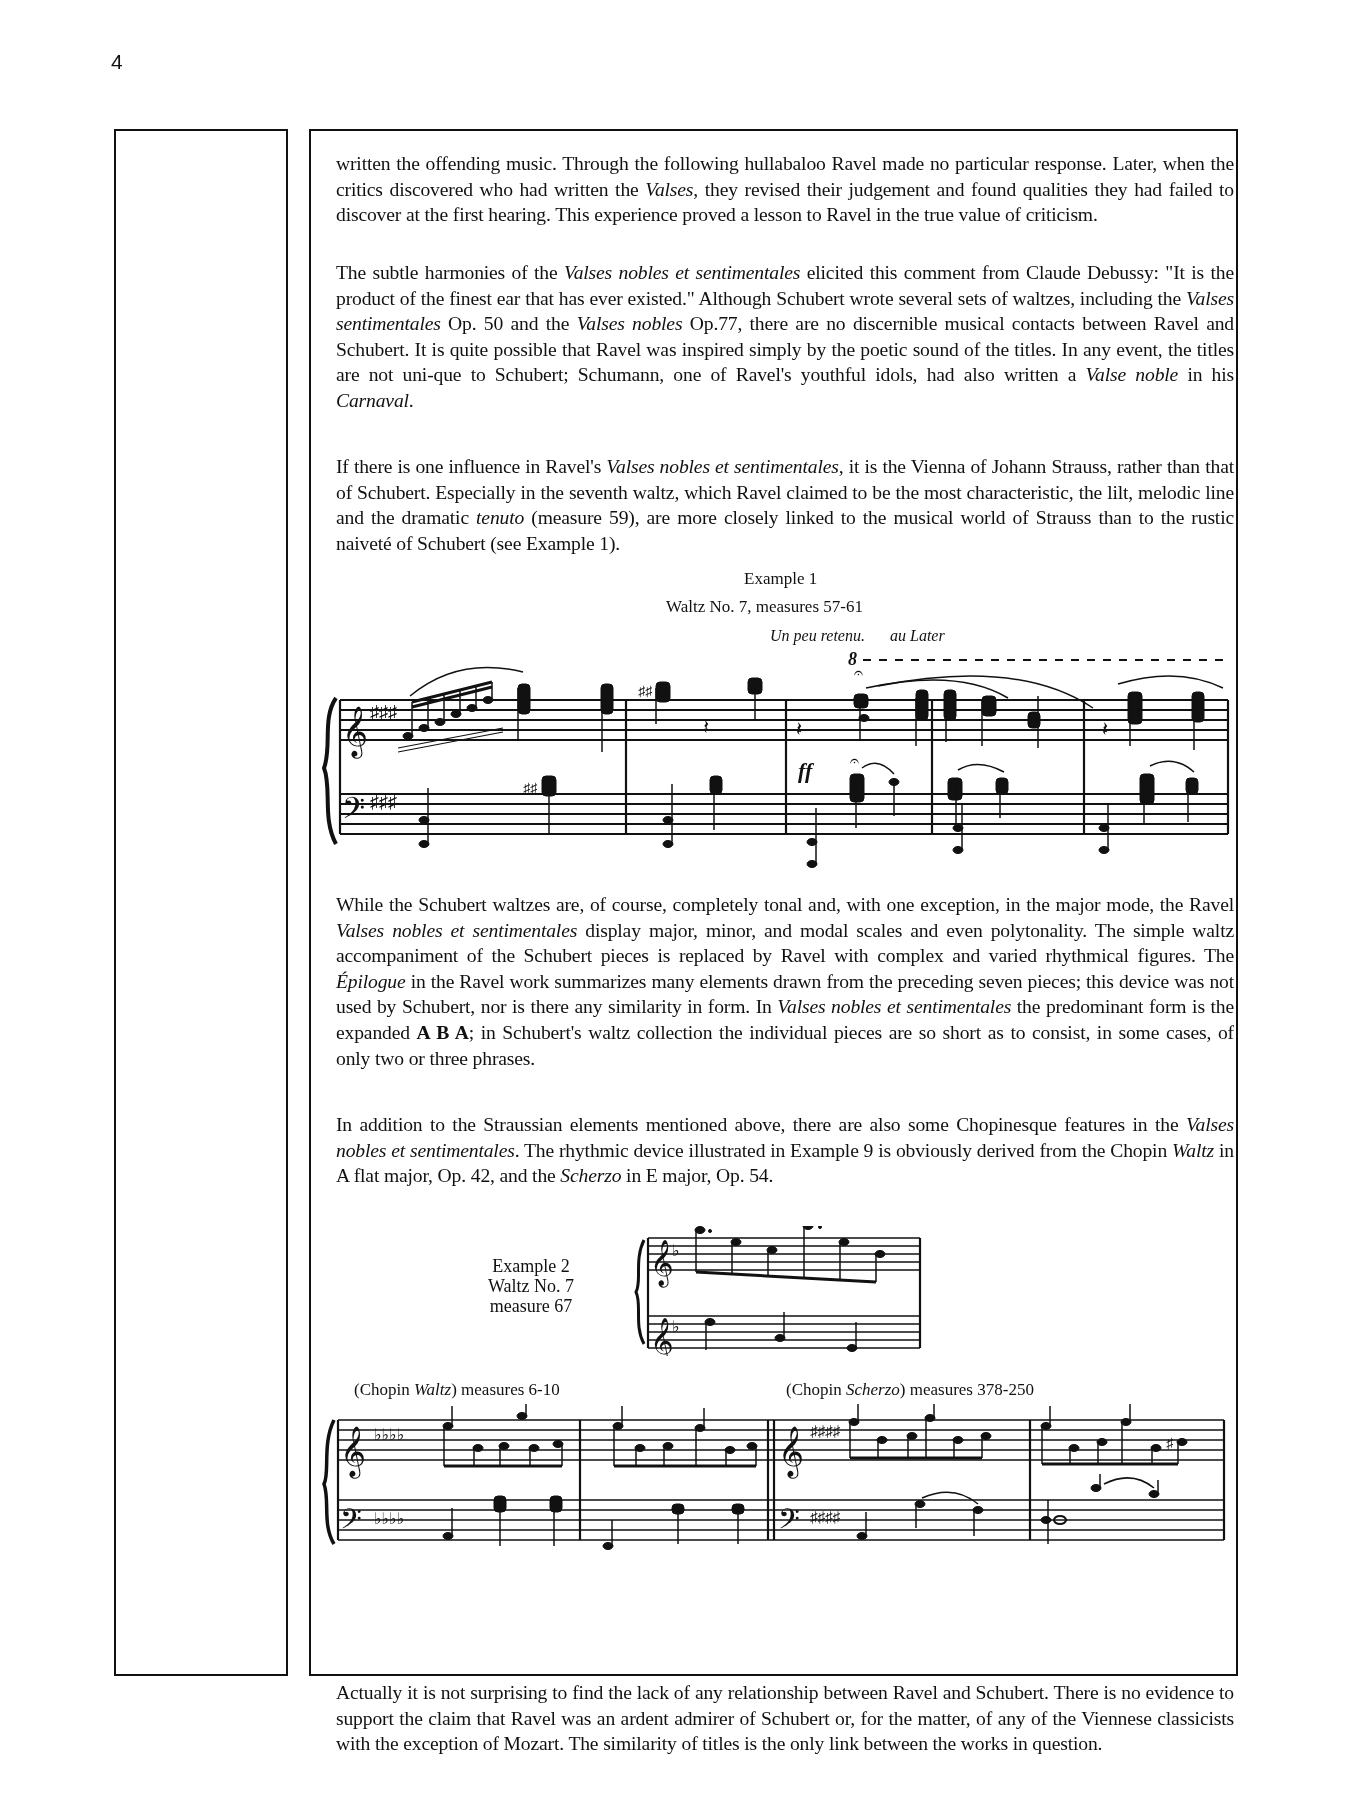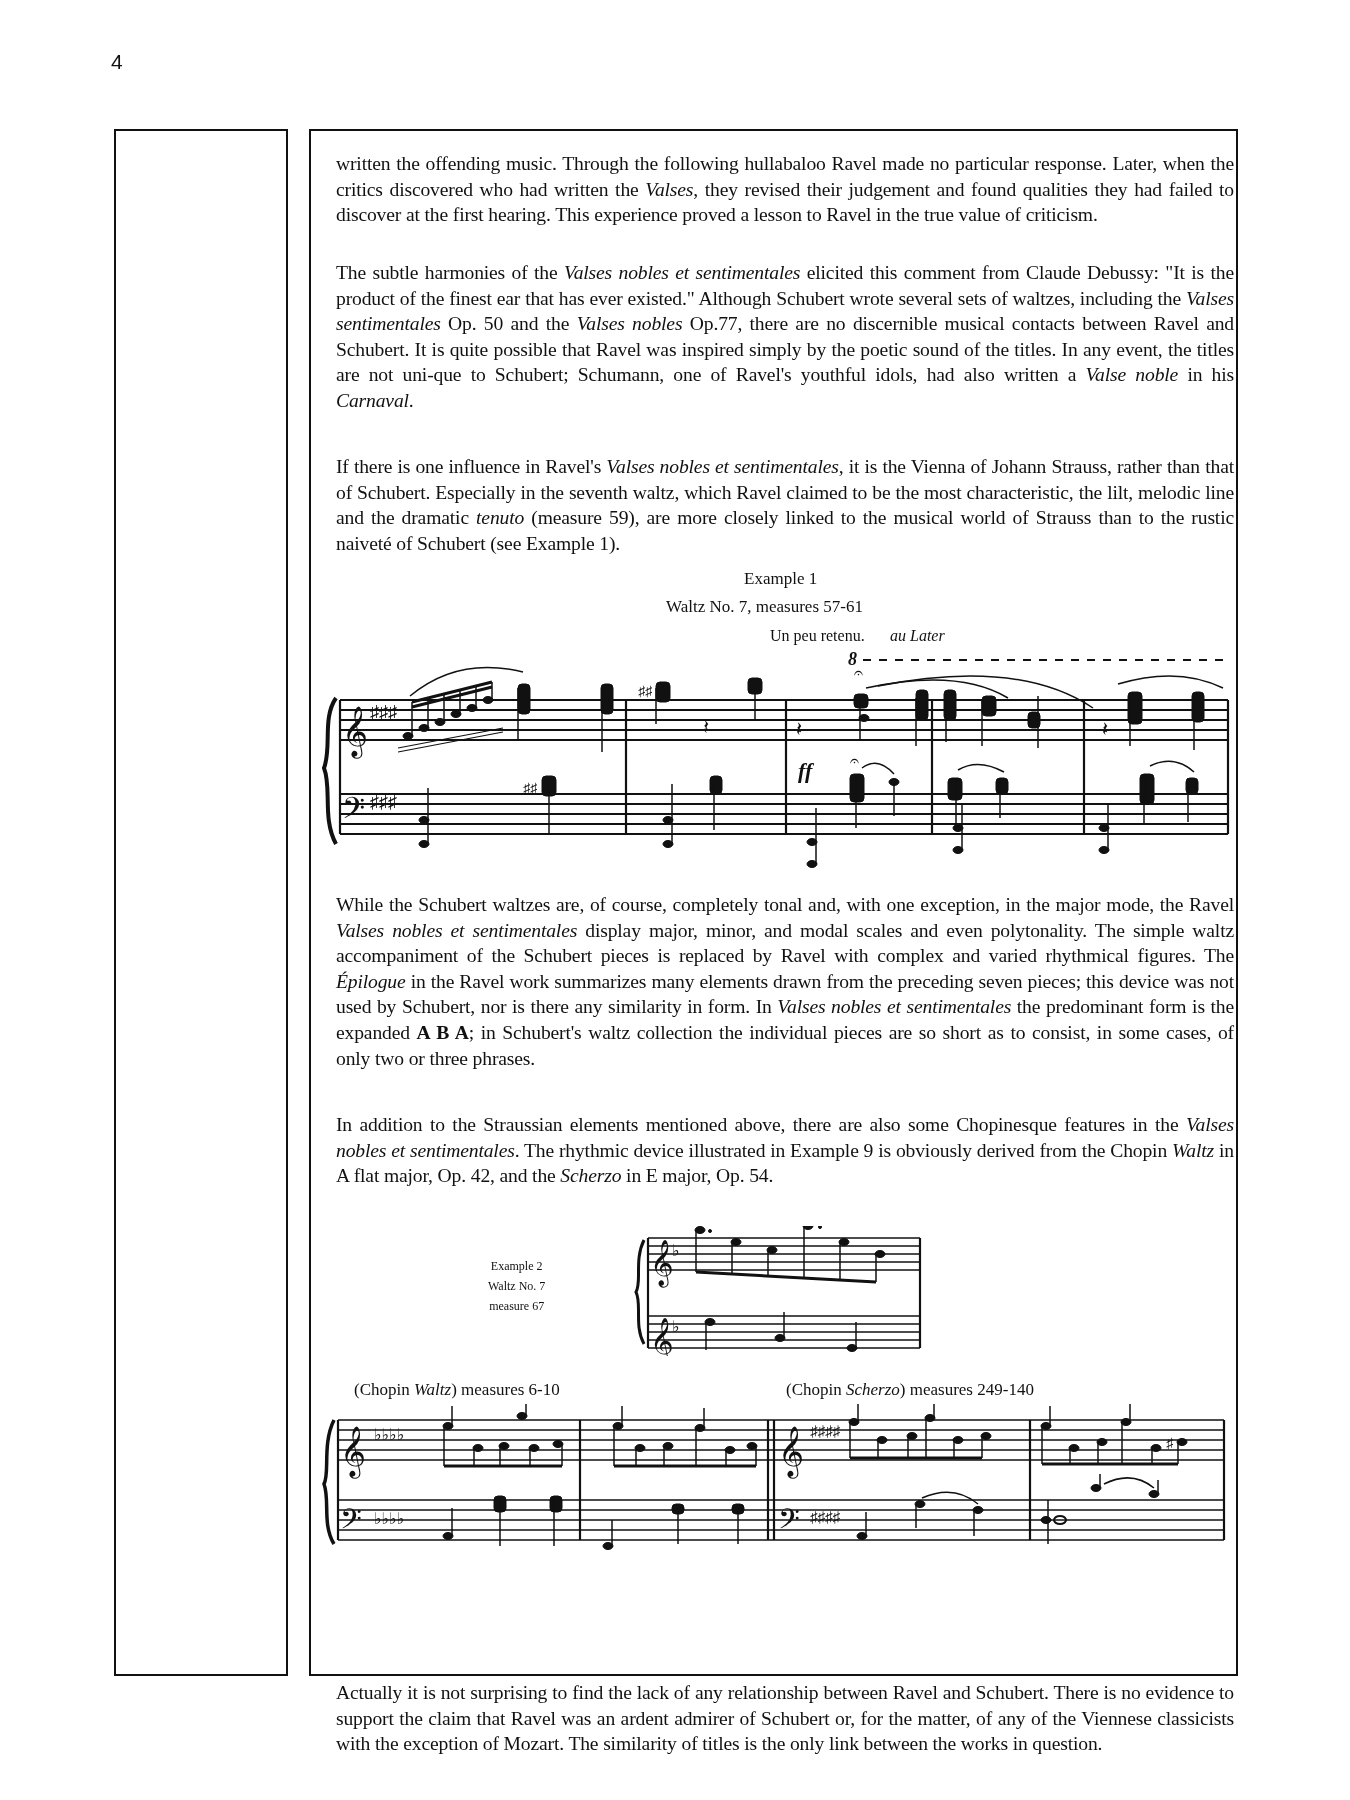--- a/index.html
+++ b/index.html
@@ -27,21 +27,21 @@
 
 <div class="margin-box"></div>
 <div class="main-box"></div>
 
 <p class="para" style="top:141px;"><span>written the offending music. Through the following hullabaloo Ravel made no particular response. Later, when the critics discovered who had written the </span><i>Valses</i><span>, they revised their judgement and found qualities they had failed to discover at the first hearing. This experience proved a lesson to Ravel in the true value of criticism.</span></p>
 <p class="para" style="top:250px;"><span>The subtle harmonies of the </span><i>Valses nobles et sentimentales</i><span> elicited this comment from Claude Debussy: "It is the product of the finest ear that has ever existed." Although Schubert wrote several sets of waltzes, including the </span><i>Valses sentimentales</i><span> Op. 50 and the </span><i>Valses nobles</i><span> Op.77, there are no discernible musical contacts between Ravel and Schubert. It is quite possible that Ravel was inspired simply by the poetic sound of the titles. In any event, the titles are not uni-que to Schubert; Schumann, one of Ravel's youthful idols, had also written a </span><i>Valse noble</i><span> in his </span><i>Carnaval</i><span>.</span></p>
 <p class="para" style="top:444px;"><span>If there is one influence in Ravel's </span><i>Valses nobles et sentimentales</i><span>, it is the Vienna of Johann Strauss, rather than that of Schubert. Especially in the seventh waltz, which Ravel claimed to be the most characteristic, the lilt, melodic line and the dramatic </span><i>tenuto</i><span> (measure 59), are more closely linked to the musical world of Strauss than to the rustic naiveté of Schubert (see Example 1).</span></p>
 
 <div class="caption" style="left:744px; top:569px;">Example 1</div>
 <div class="caption" style="left:666px; top:597px;">Waltz No. 7, measures 57-61</div>
-<div class="caption" style="left:770px; top:627px; font-size:16px;">Un peu retenu.</div>
+<div class="caption" style="left:770px; top:627px; font-style:italic; font-size:16px;">Un peu retenu.</div>
 <div class="caption" style="left:890px; top:627px; font-style:italic; font-size:16px;">au Later</div>
 
 <svg class="music" style="left:318px; top:648px;" width="915" height="230" viewBox="0 0 915 230">
   <g stroke="#111" fill="none">
 
     <text x="530" y="17" font-size="18" font-style="italic" font-weight="bold" fill="#111" stroke="none">8</text>
     <line x1="545" y1="12" x2="905" y2="12" stroke-width="2" stroke-dasharray="8,8"></line>
 
     <path d="M18 50 C 4 70, 14 100, 6 120 C 14 140, 4 170, 18 196" stroke-width="4"></path>
 
@@ -168,21 +168,21 @@
     <path d="M 832 118 Q 856 106 876 124" fill="none" stroke-width="1.5"></path>
     <ellipse cx="786" cy="180" rx="5" ry="3.5"></ellipse>
     <ellipse cx="786" cy="202" rx="5" ry="3.5"></ellipse>
     <line x1="790" y1="156" x2="790" y2="202" stroke-width="1.5"></line>
   </g>
 </svg>
 
 <p class="para" style="top:882px;"><span>While the Schubert waltzes are, of course, completely tonal and, with one exception, in the major mode, the Ravel </span><i>Valses nobles et sentimentales</i><span> display major, minor, and modal scales and even polytonality. The simple waltz accompaniment of the Schubert pieces is replaced by Ravel with complex and varied rhythmical figures. The </span><i>Épilogue</i><span> in the Ravel work summarizes many elements drawn from the preceding seven pieces; this device was not used by Schubert, nor is there any similarity in form. In </span><i>Valses nobles et sentimentales</i><span> the predominant form is the expanded </span><b>A B A</b><span>; in Schubert's waltz collection the individual pieces are so short as to consist, in some cases, of only two or three phrases.</span></p>
 <p class="para" style="top:1102px;"><span>In addition to the Straussian elements mentioned above, there are also some Chopinesque features in the </span><i>Valses nobles et sentimentales</i><span>. The rhythmic device illustrated in Example 9 is obviously derived from the Chopin </span><i>Waltz</i><span> in A flat major, Op. 42, and the </span><i>Scherzo</i><span> in E major, Op. 54.</span></p>
 
-<div class="caption" style="left:488px; top:1256px; font-size:12px; line-height:20px;">
+<div class="caption" style="left:488px; top:1256px; font-size:18px; line-height:20px;">
   <div>Example 2</div>
   <div>Waltz No. 7</div>
   <div>measure 67</div>
 </div>
 
 <svg class="music" style="left:630px; top:1226px;" width="300" height="130" viewBox="0 0 300 130">
   <g stroke="#111" fill="none">
     <path d="M14 14 C 4 34, 12 56, 6 66 C 12 78, 4 100, 14 118" stroke-width="3"></path>
     <g stroke-width="1.6">
       <line x1="18" y1="12" x2="290" y2="12"></line>
@@ -224,21 +224,21 @@
     <ellipse cx="80" cy="96" rx="5" ry="3.5"></ellipse>
     <line x1="76" y1="96" x2="76" y2="124" stroke-width="1.5"></line>
     <ellipse cx="150" cy="112" rx="5" ry="3.5"></ellipse>
     <line x1="154" y1="86" x2="154" y2="112" stroke-width="1.5"></line>
     <ellipse cx="222" cy="122" rx="5" ry="3.5"></ellipse>
     <line x1="226" y1="96" x2="226" y2="122" stroke-width="1.5"></line>
   </g>
 </svg>
 
 <div class="caption" style="left:354px; top:1380px; font-size:17px;"><span>(Chopin </span><i>Waltz</i><span>)  measures 6-10</span></div>
-<div class="caption" style="left:786px; top:1380px; font-size:17px;"><span>(Chopin </span><i>Scherzo</i><span>)  measures 249-140</span></div>
+<div class="caption" style="left:786px; top:1380px; font-size:17px;"><span>(Chopin </span><i>Scherzo</i><span>)  measures 378-250</span></div>
 
 <svg class="music" style="left:318px; top:1404px;" width="915" height="150" viewBox="0 0 915 150">
   <g stroke="#111" fill="none">
     <path d="M16 16 C 4 40, 12 70, 6 80 C 12 96, 4 120, 16 140" stroke-width="3.5"></path>
     <g stroke-width="1.6">
       <line x1="20" y1="16" x2="906" y2="16"></line>
         <line x1="20" y1="26" x2="906" y2="26"></line>
       <line x1="20" y1="36" x2="906" y2="36"></line>
         <line x1="20" y1="46" x2="906" y2="46"></line>
       <line x1="20" y1="56" x2="906" y2="56"></line>

